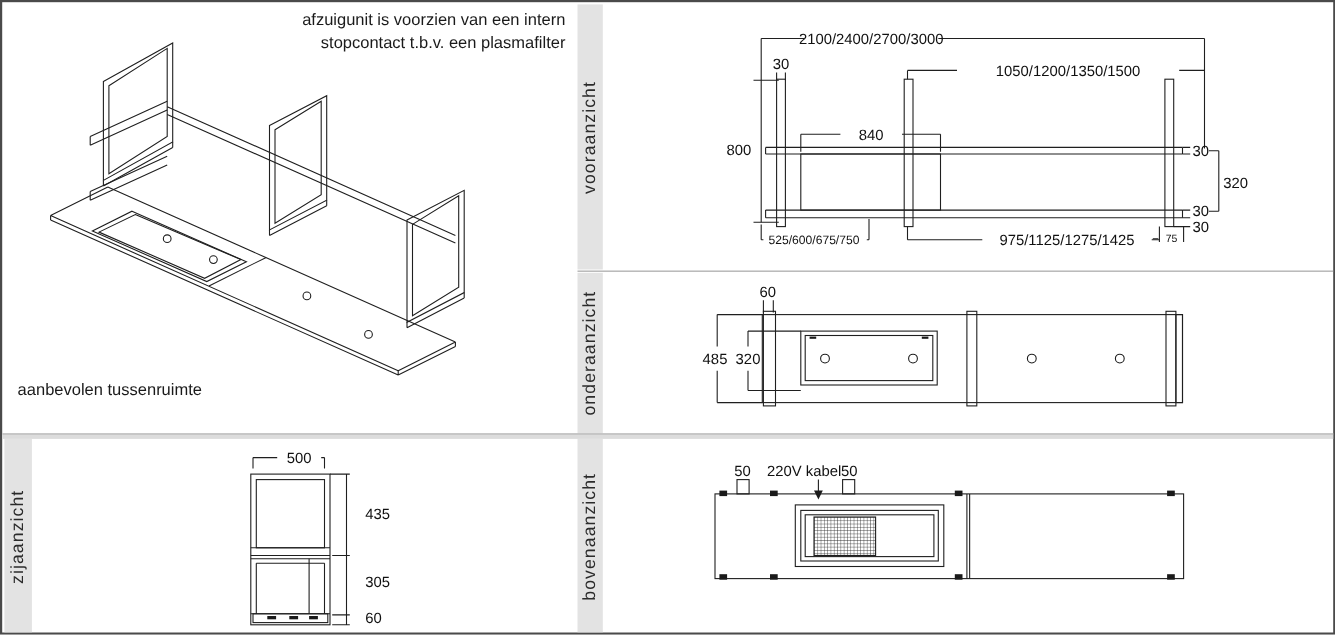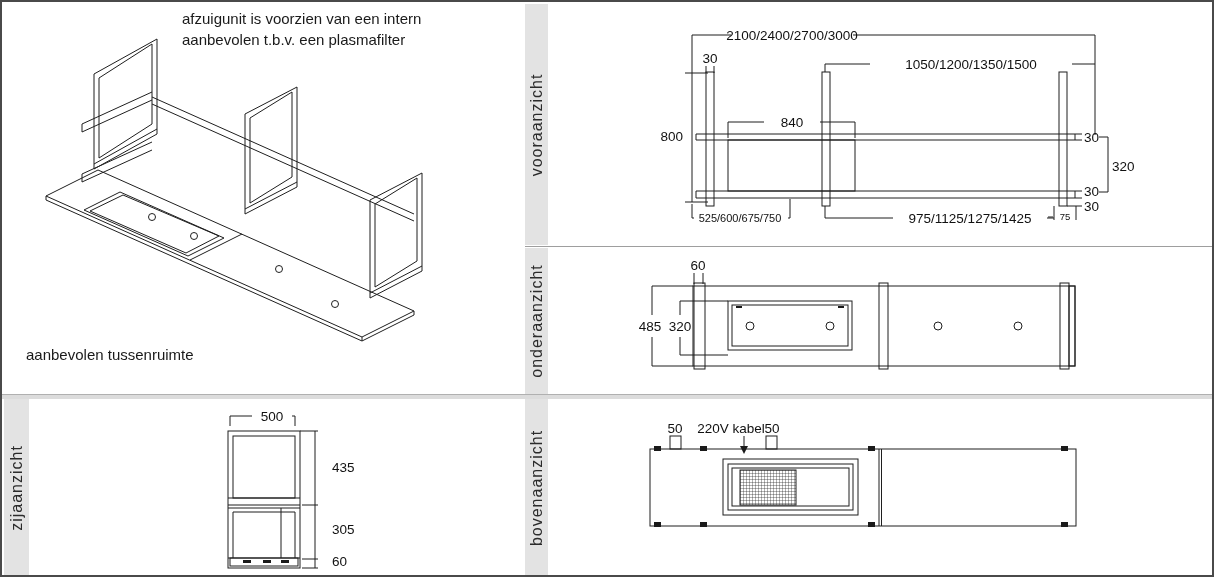--- a/index.html
+++ b/index.html
@@ -2,21 +2,21 @@
 <html><head>
 <meta charset="utf-8">
 <style>
   html,body{margin:0;padding:0;background:#f2f2f2;font-family:"Liberation Sans",sans-serif;}
   .page{position:relative;width:1214px;height:577px;background:#ffffff;
         border:2px solid #4a4a4a;box-sizing:border-box;overflow:hidden;}
   .band{position:absolute;background:#e3e3e3;}
   .vlabel{position:absolute;transform:translate(-50%,-50%) rotate(-90deg);
           white-space:nowrap;font-size:16px;font-weight:500;letter-spacing:1px;color:#2b2b2b;}
   .note{position:absolute;font-size:15px;line-height:21px;color:#1a1a1a;}
-  .note.right{text-align:left;}
+  .note.right{text-align:right;}
   .hdiv1{position:absolute;left:523px;top:244px;width:689px;height:0;border-top:1px solid #9e9e9e;}
   .hdiv2{position:absolute;left:0;top:392px;width:1214px;height:4px;background:#dcdcdc;border-top:1px solid #b0b0b0;}
   svg{position:absolute;}
   svg .ln{stroke:#1f1f1f;stroke-width:1;fill:none;}
   svg .fill{fill:#1a1a1a;stroke:none;}
   svg text{font-family:"Liberation Sans",sans-serif;fill:#111111;font-size:13.5px;}
   svg text.mid{text-anchor:middle;}
   svg text.end{text-anchor:end;}
   svg text.s11{font-size:11px;}
   svg text.s9{font-size:9.5px;}
@@ -34,23 +34,23 @@
   <div class="vlabel" style="left:535px;top:123px">vooraanzicht</div>
   <div class="vlabel" style="left:535px;top:319px">onderaanzicht</div>
   <div class="vlabel" style="left:15px;top:486px">zijaanzicht</div>
   <div class="vlabel" style="left:535px;top:486px">bovenaanzicht</div>
 
   <div class="hdiv1"></div>
   <div class="hdiv2"></div>
 
   <div class="note right" style="left:180px;top:6px;width:332px">
     <div>afzuigunit is voorzien van een intern</div>
-    <div>aanbevolen t.b.v. een plasmafilter</div>
+    <div>stopcontact t.b.v. een plasmafilter</div>
   </div>
-  <div class="note" style="left:24px;top:342px;width:360px">
+  <div class="note" style="left:14px;top:342px;width:360px">
     <div>aanbevolen tussenruimte</div>
   </div>
 
   <svg style="left:0;top:0;width:548px;height:397px" viewBox="0 0 548 397">
     <g class="ln">
       <polygon points="92,72 155,37 155,127 92,162"></polygon>
       <polygon points="97,76 150,42 150,122 97,156"></polygon>
       <path d="M92 162V167M155 127V132M92 167L155 132"></path>
     </g>
     <g class="ln">

